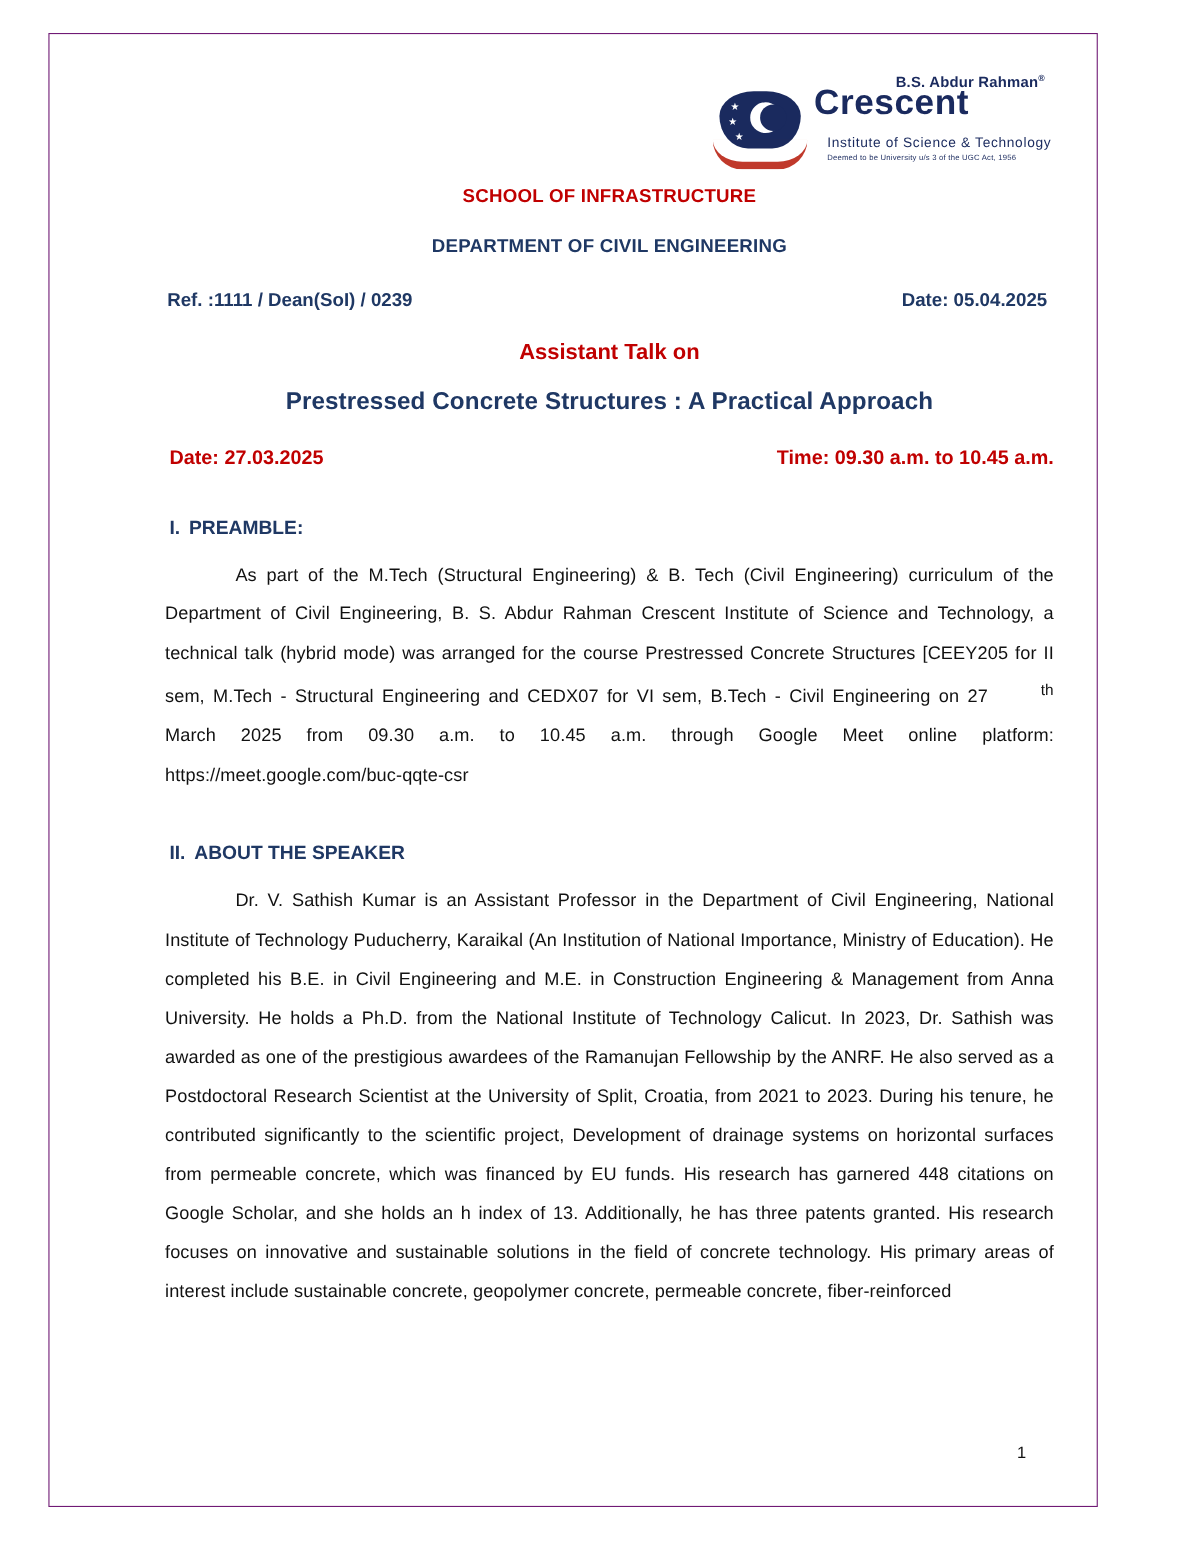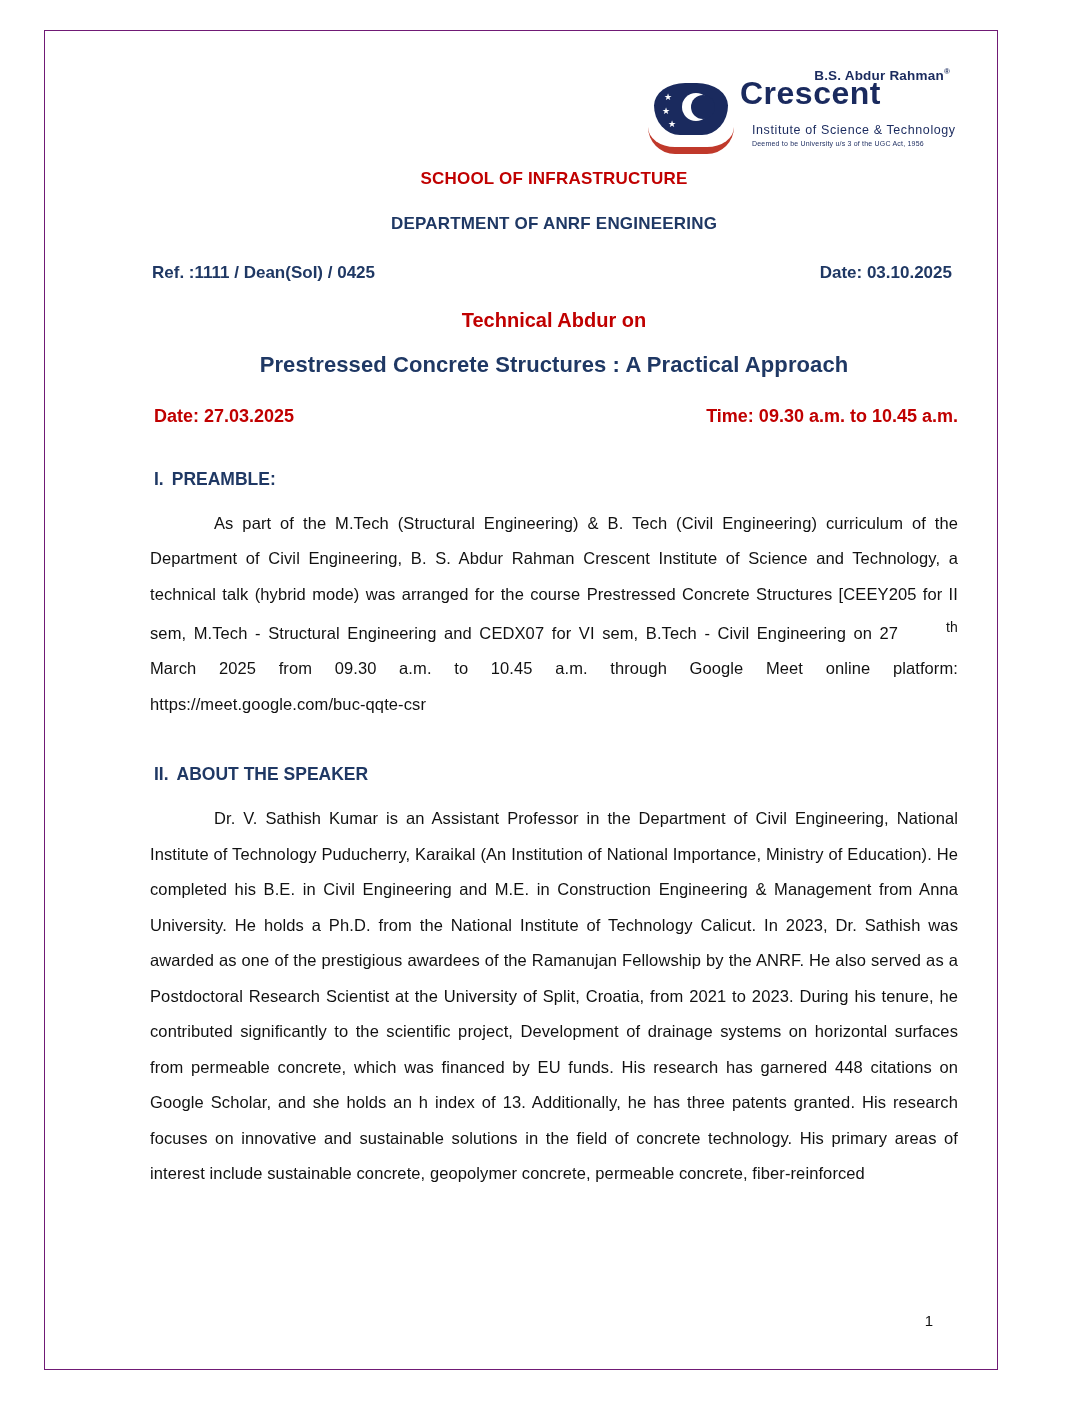--- a/index.html
+++ b/index.html
@@ -229,28 +229,28 @@
           <div class="badge-star" style="left:20px; top:37px;">★</div>
           <div class="badge-swoosh"></div>
         </div>
         <div class="logo-crescent">Crescent</div>
         <div class="logo-sub">Institute of Science &amp; Technology</div>
         <div class="logo-sub2">Deemed to be University u/s 3 of the UGC Act, 1956</div>
       </div>
     </div>
 
     <div class="center h-school">SCHOOL OF INFRASTRUCTURE</div>
-    <div class="center h-dept">DEPARTMENT OF ANRF ENGINEERING</div>
+    <div class="center h-dept">DEPARTMENT OF CIVIL ENGINEERING</div>
 
     <div class="refrow">
-      <div class="ref">Ref. :1111 / Dean(SoI) / 0425</div>
-      <div class="date">Date: 03.10.2025</div>
-    </div>
-
-    <div class="center h-talk">Technical Abdur on</div>
+      <div class="ref">Ref. :1111 / Dean(SoI) / 0239</div>
+      <div class="date">Date: 05.04.2025</div>
+    </div>
+
+    <div class="center h-talk">Assistant Talk on</div>
     <div class="center h-title">Prestressed Concrete Structures : A Practical Approach</div>
 
     <div class="daterow">
       <div class="d1">Date: 27.03.2025</div>
       <div class="d2">Time: 09.30 a.m. to 10.45 a.m.</div>
     </div>
 
     <div class="sec-head">
       <span class="num">I.</span><span>PREAMBLE:</span>
     </div>

